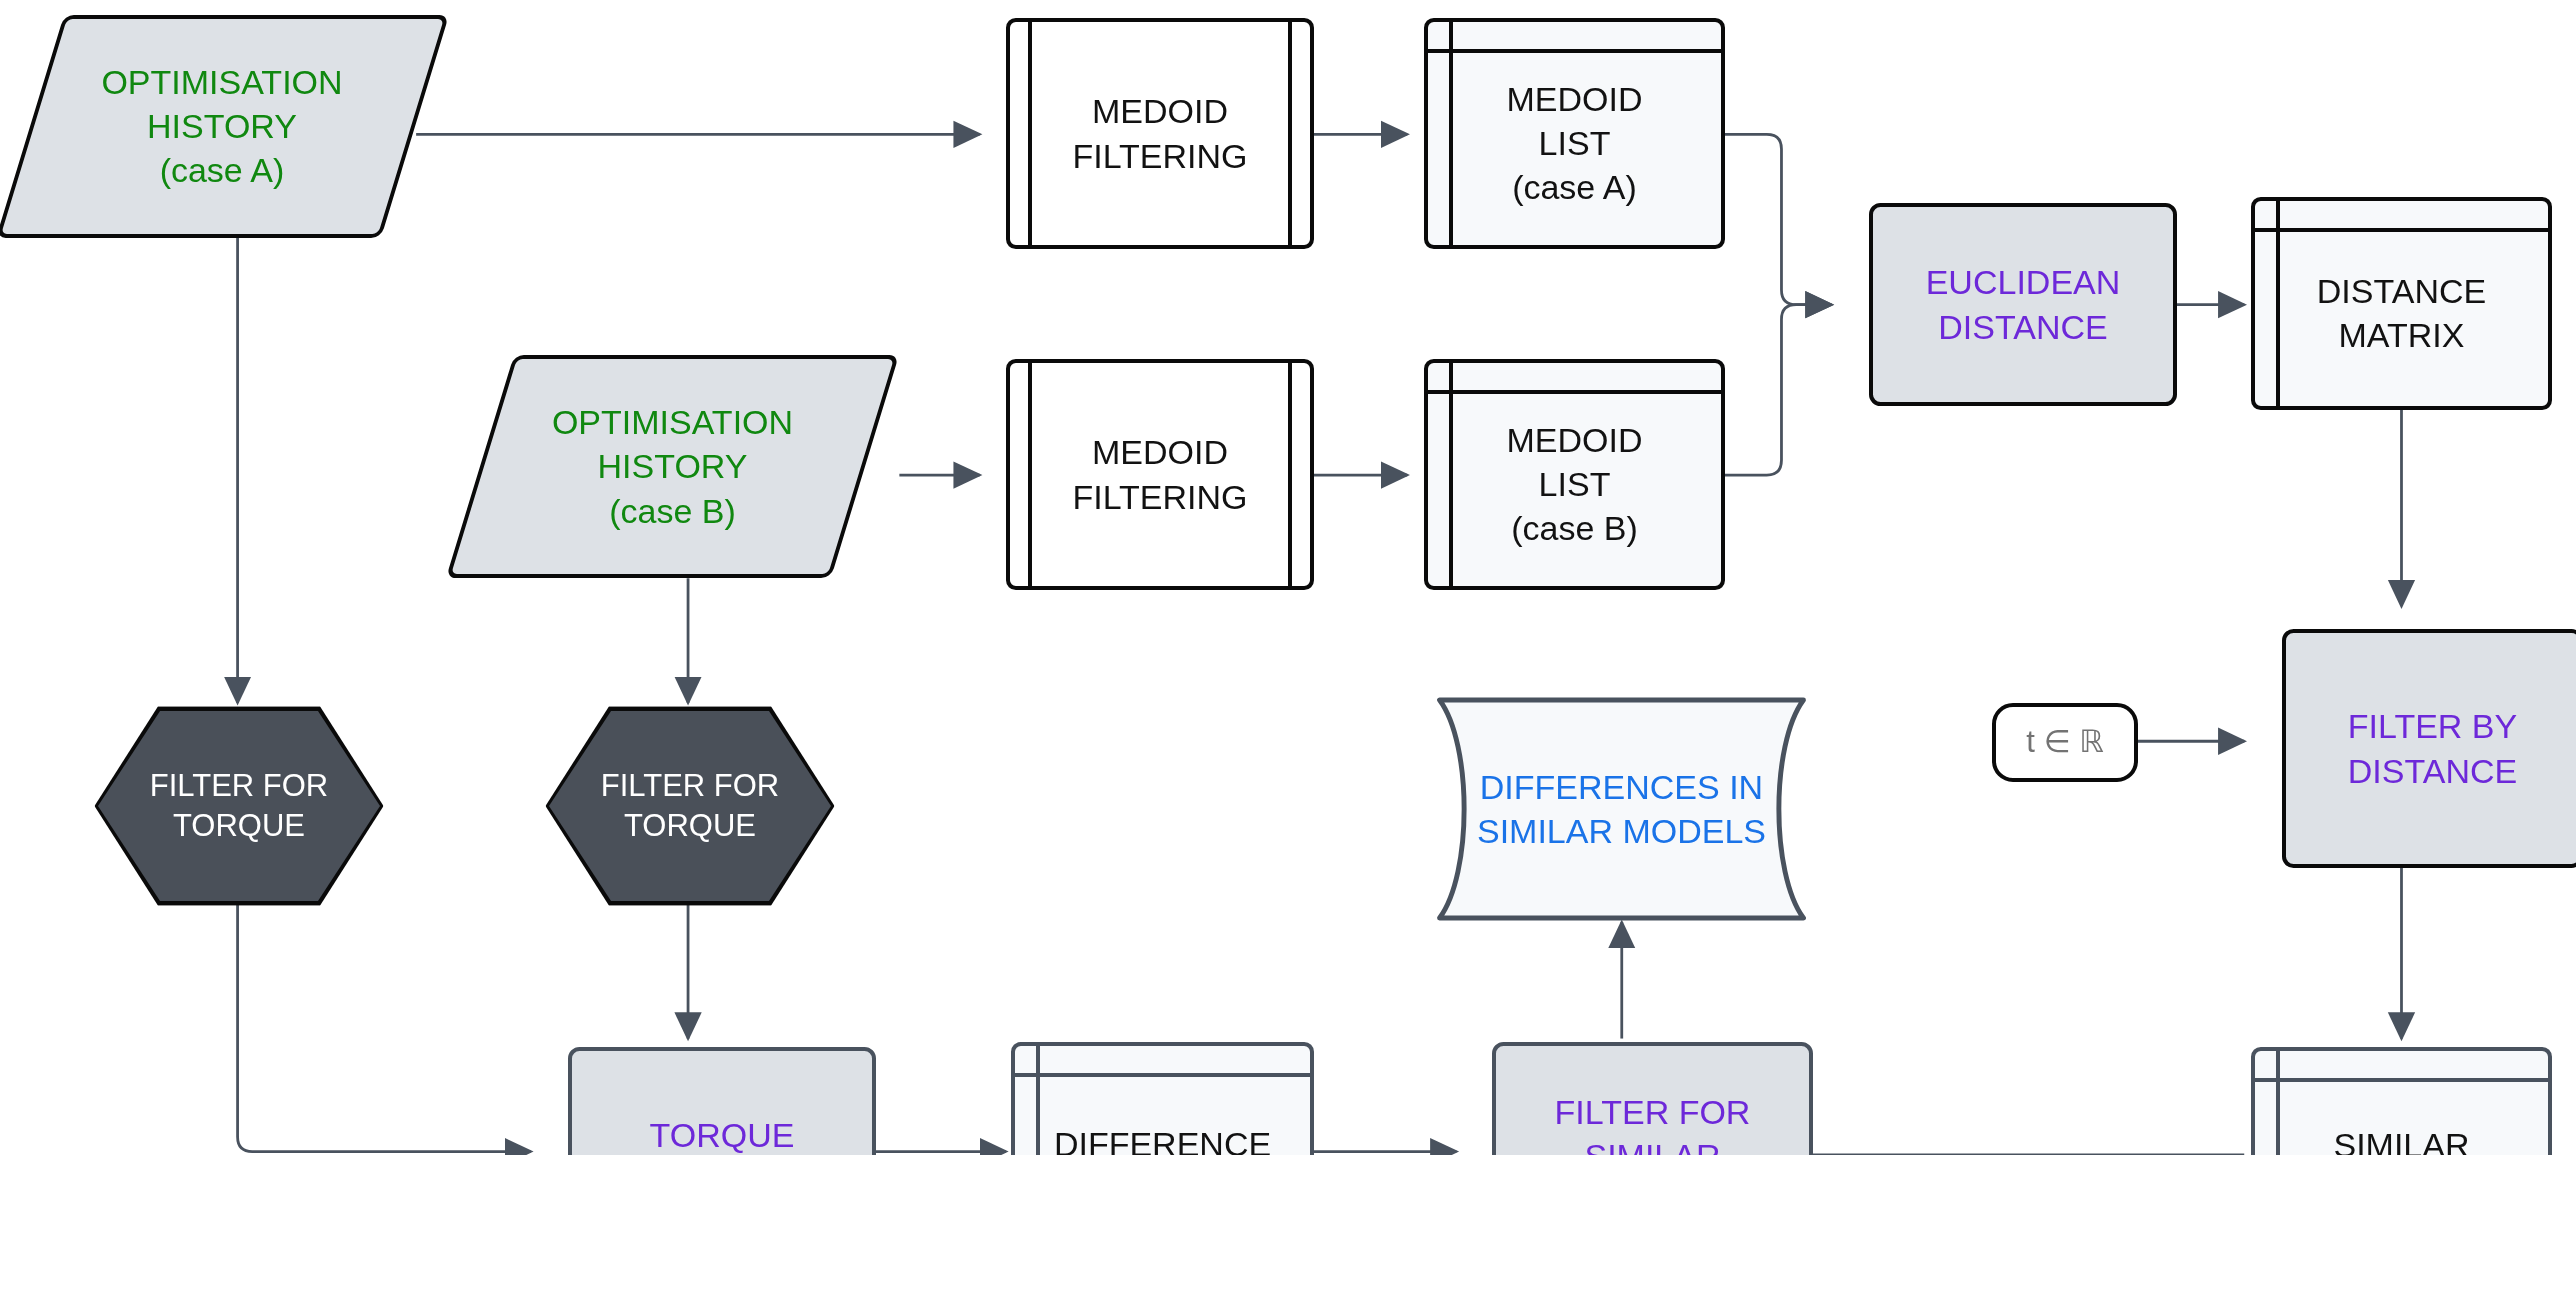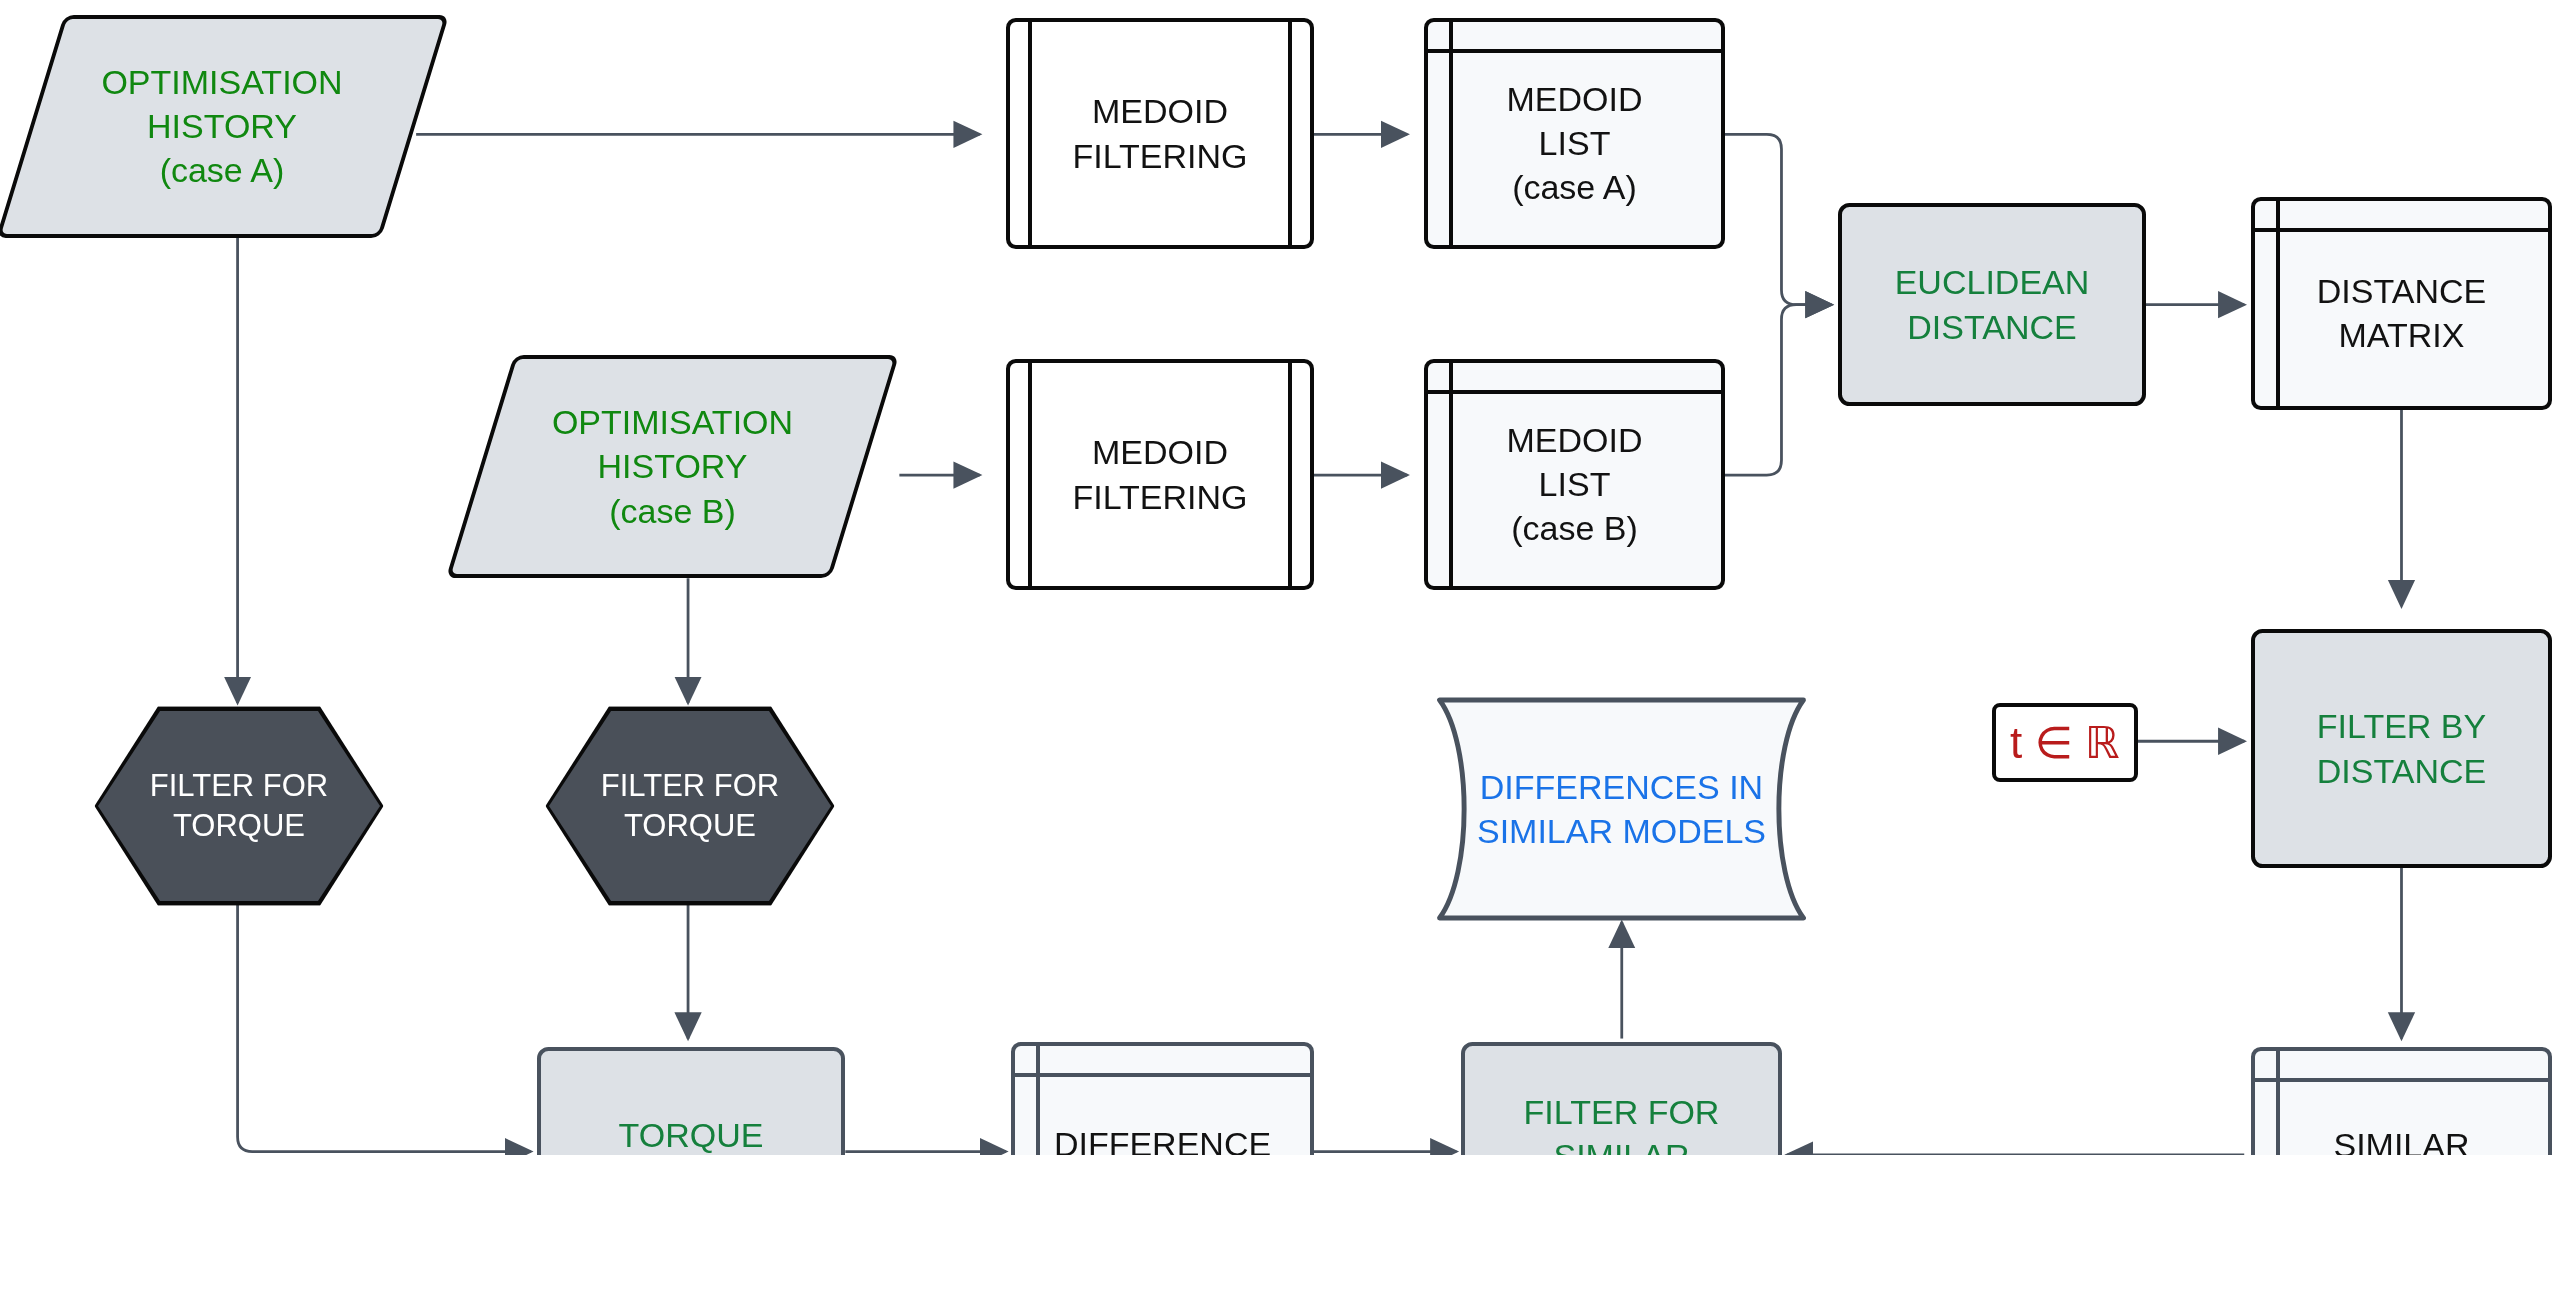--- a/index.html
+++ b/index.html
@@ -37,22 +37,23 @@
     line-height:1.30;
     white-space:pre-line;
     padding:0 8.2px;
   }
 
   
   .proc{
     background:#DDE1E6;
     border:4.1px solid #0a0a0a;
     border-radius:11.5px;
-    color:#15803d;
-    font-size:34px;
+    color:#6d28d9;
+    font-size:34px;
+    margin-left:31px;
   }
   .proc.slate{ border-color:#49525E; border-width:4.1px;}
 
   
   .para{
     color:#108810;
     font-size:34px;
   }
   .para .skewbg{
     position:absolute;
@@ -139,23 +140,23 @@
     left:0; top:0;
     width:100%;
     height:100%;
     z-index:1;
   }
 
   
   .param{
     background:#ffffff;
     border:4.9px solid #0a0a0a;
-    border-radius:8px;
-    color:#b91c1c;
-    font-size:44px;
+    border-radius:21px;
+    color:#737373;
+    font-size:31px;
   }
 </style>
 </head>
 <body>
 
 <div id="canvas">
 
   <svg id="edges" viewBox="0 0 3145 1586">
     <defs>
       <marker id="ah" markerWidth="11" markerHeight="11" refX="9.4" refY="5.5" orient="auto" markerUnits="strokeWidth">

